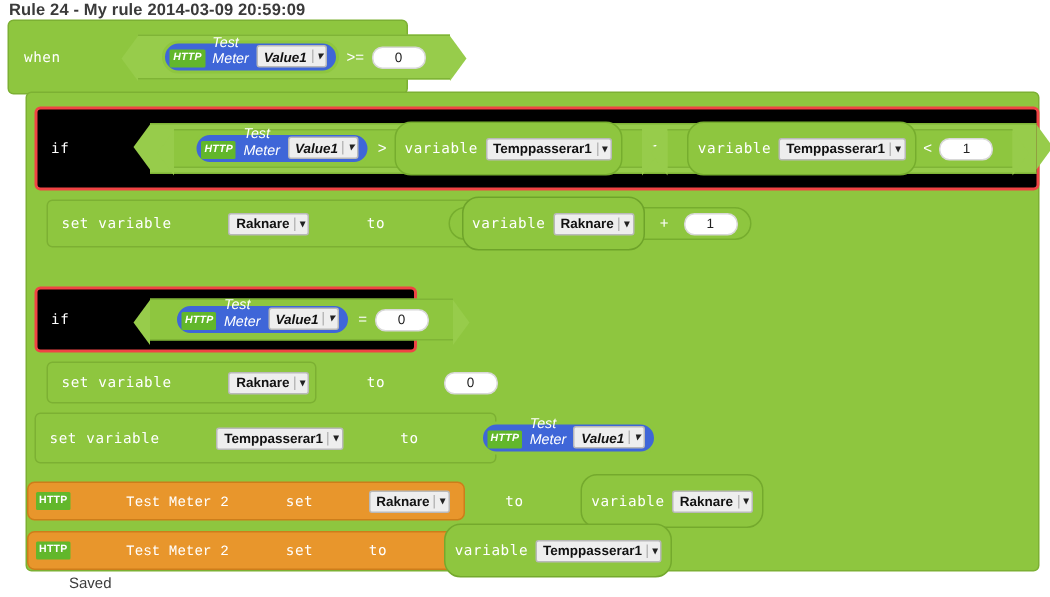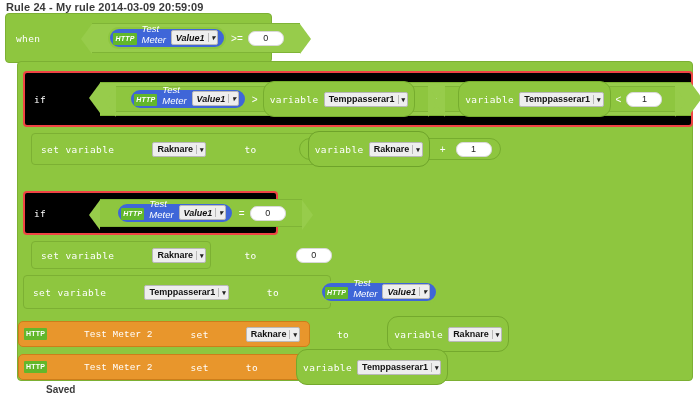--- a/index.html
+++ b/index.html
@@ -102,21 +102,21 @@
     content:"";position:absolute;top:0;
     width:0;height:0;
     border-top:15px solid transparent;
     border-bottom:15px solid transparent;
   }
   .hex:before{left:-11px;border-right:11px solid #97cc4b;}
   .hex:after{right:-11px;border-left:11px solid #97cc4b;}
   .op{font-size:10px;color:#ffffff;margin:0 5px;font-family:"Liberation Sans", sans-serif;}
   .saved{
     position:absolute;
-    font-size:10px;font-weight:bold;color:#3c3c3c;
+    font-size:10px;font-weight:normal;color:#3c3c3c;
   }
 </style>
 </head>
 <body>
 
 <div class="title">Rule 24 - My rule 2014-03-09 20:59:09</div>
 
 <div class="workspace">
 
   <div class="blk green" style="left:0;top:0;width:267px;height:50px;">

